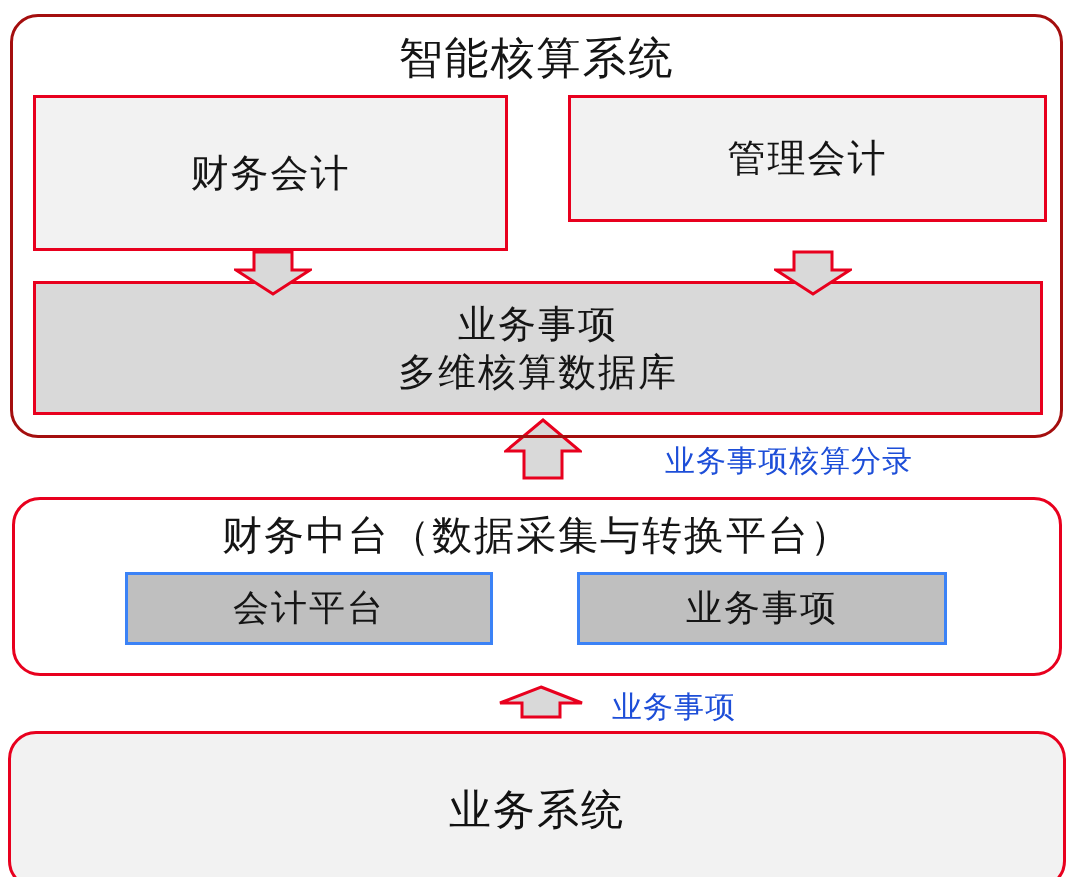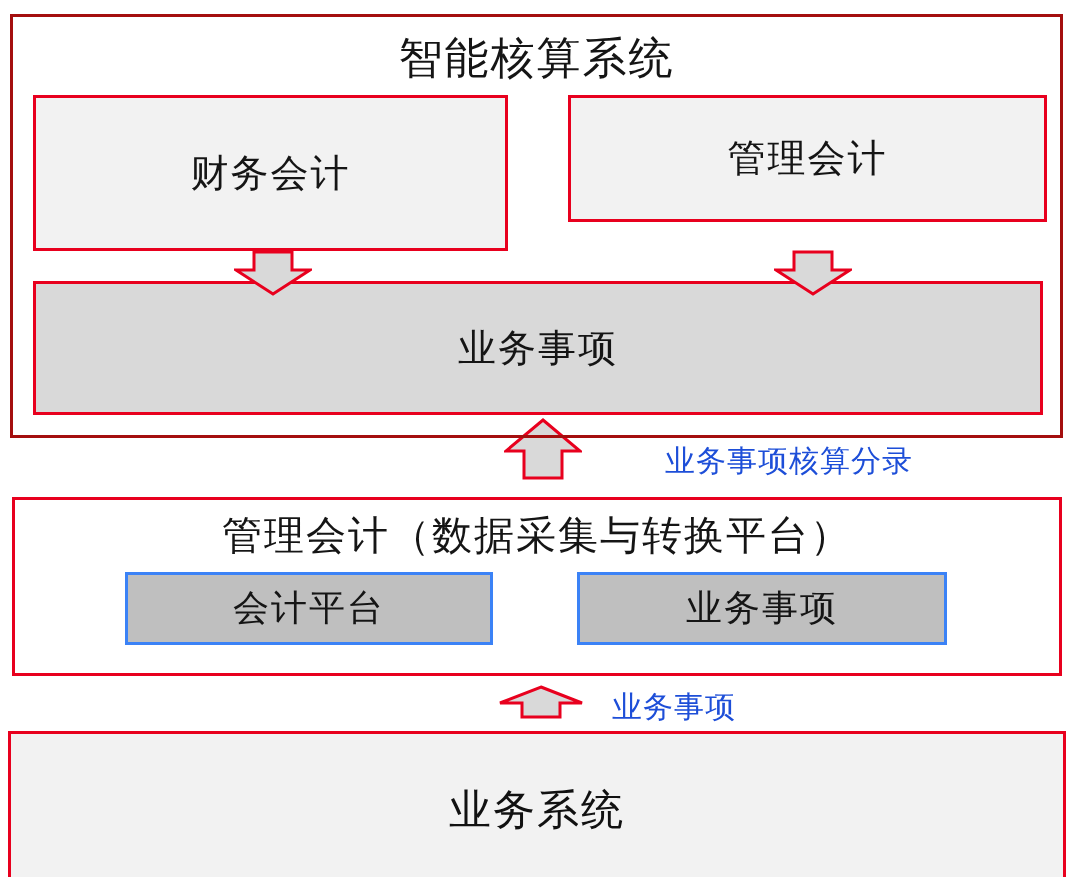--- a/index.html
+++ b/index.html
@@ -1,20 +1,20 @@
 <!DOCTYPE html>
 <html><head>
 <meta charset="utf-8">
 <style>
   html,body{margin:0;padding:0;background:#ffffff;}
   body{font-family:"Liberation Sans","DejaVu Sans",sans-serif;color:#111111;}
   .canvas{position:relative;width:1080px;height:877px;background:#ffffff;overflow:hidden;}
 
   
-  .section{position:absolute;box-sizing:border-box;background:transparent;}
+  .section{position:absolute;box-sizing:border-box;background:transparent;border-radius:28px;}
   .top-section{left:10px;top:14px;width:1053px;height:424px;border:3px solid #A40E0E;z-index:2;}
   .middle-section{left:12px;top:497px;width:1050px;height:179px;border:3px solid #E8001E;z-index:2;}
   .bottom-section{left:8px;top:731px;width:1058px;height:158px;border:3px solid #E8001E;
                   background:#F2F2F2;display:flex;align-items:center;justify-content:center;z-index:2;}
 
   .section-title{position:absolute;left:0;width:100%;text-align:center;
                  font-weight:300;letter-spacing:2px;color:#151515;}
   .top-title{top:12px;font-size:44px;}
   .middle-title{top:8px;font-size:40px;}
   .bottom-title{font-size:42px;font-weight:300;letter-spacing:2px;}
@@ -70,27 +70,28 @@
 
     <svg class="arrow down-arrow-1" width="78" height="46" viewBox="0 0 78 46">
       <polygon points="20,2 58,2 58,20 76,20 39,44 2,20 20,20" fill="#D9D9D9" stroke="#E8001E" stroke-width="3" stroke-linejoin="miter"></polygon>
     </svg>
     <svg class="arrow down-arrow-2" width="78" height="46" viewBox="0 0 78 46">
       <polygon points="20,2 58,2 58,20 76,20 39,44 2,20 20,20" fill="#D9D9D9" stroke="#E8001E" stroke-width="3" stroke-linejoin="miter"></polygon>
     </svg>
 
     <div class="box db-box">
       <span>业务事项</span>
+      <span>多维核算数据库</span>
     </div>
   </div>
 
   <div class="flow-label entry-label">业务事项核算分录</div>
 
   <div class="section middle-section">
-    <div class="section-title middle-title">管理会计（数据采集与转换平台）</div>
+    <div class="section-title middle-title">财务中台（数据采集与转换平台）</div>
 
     <div class="box dark-box acct-box">
       <span>会计平台</span>
     </div>
 
     <div class="box dark-box events-box">
       <span>业务事项</span>
     </div>
   </div>
 

